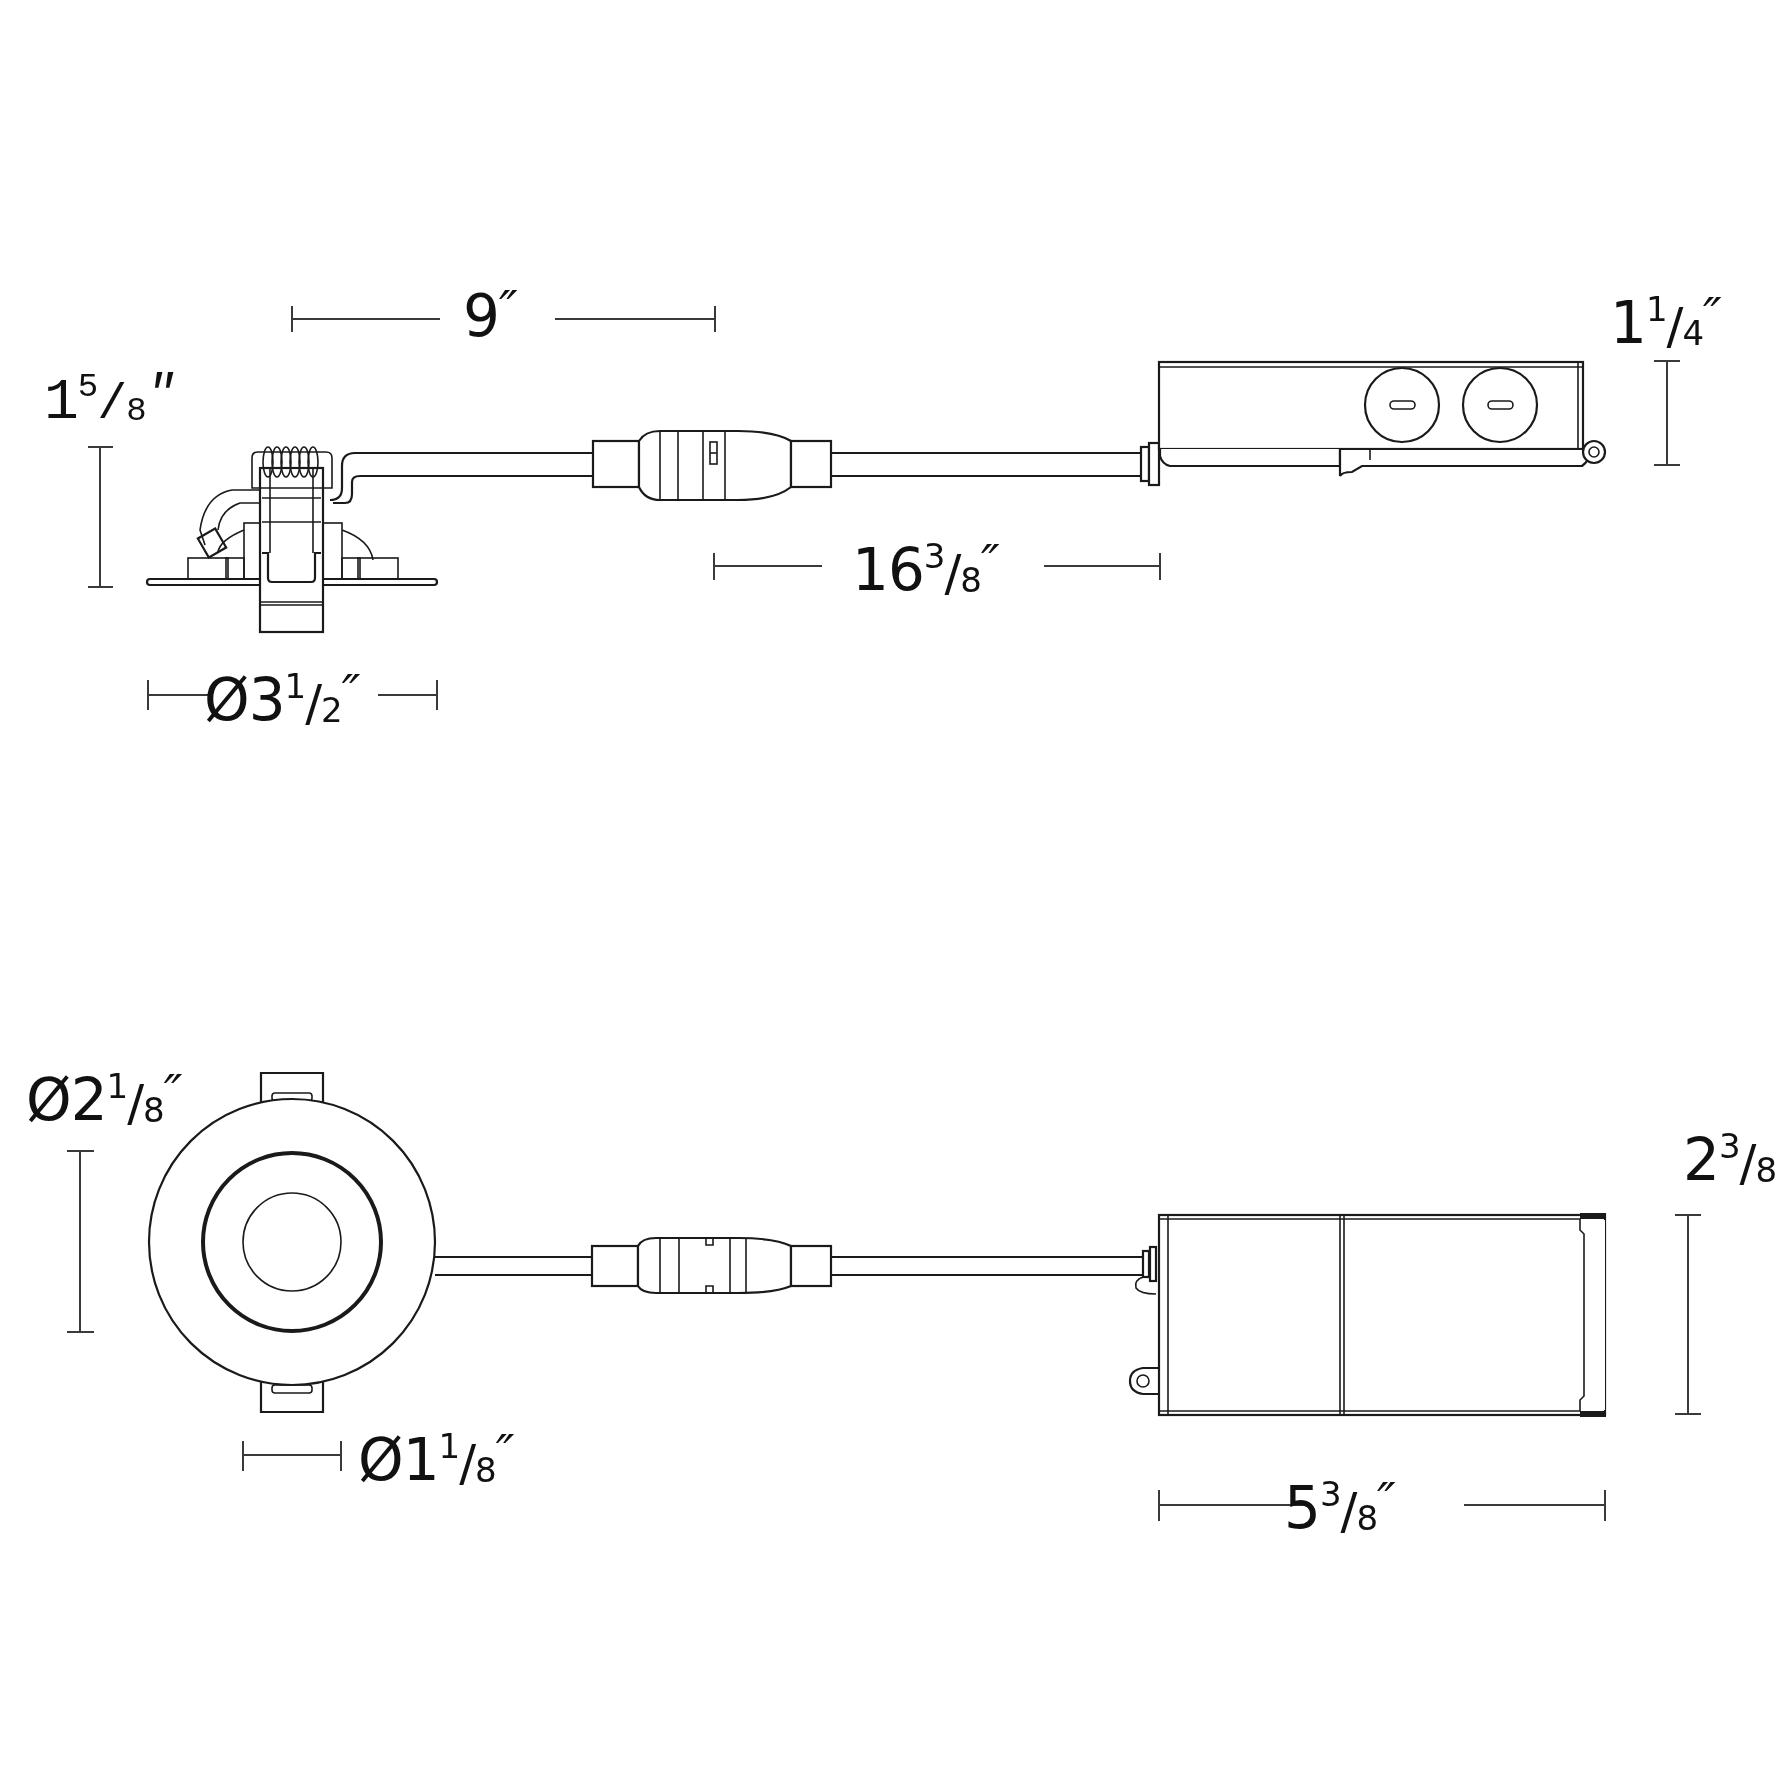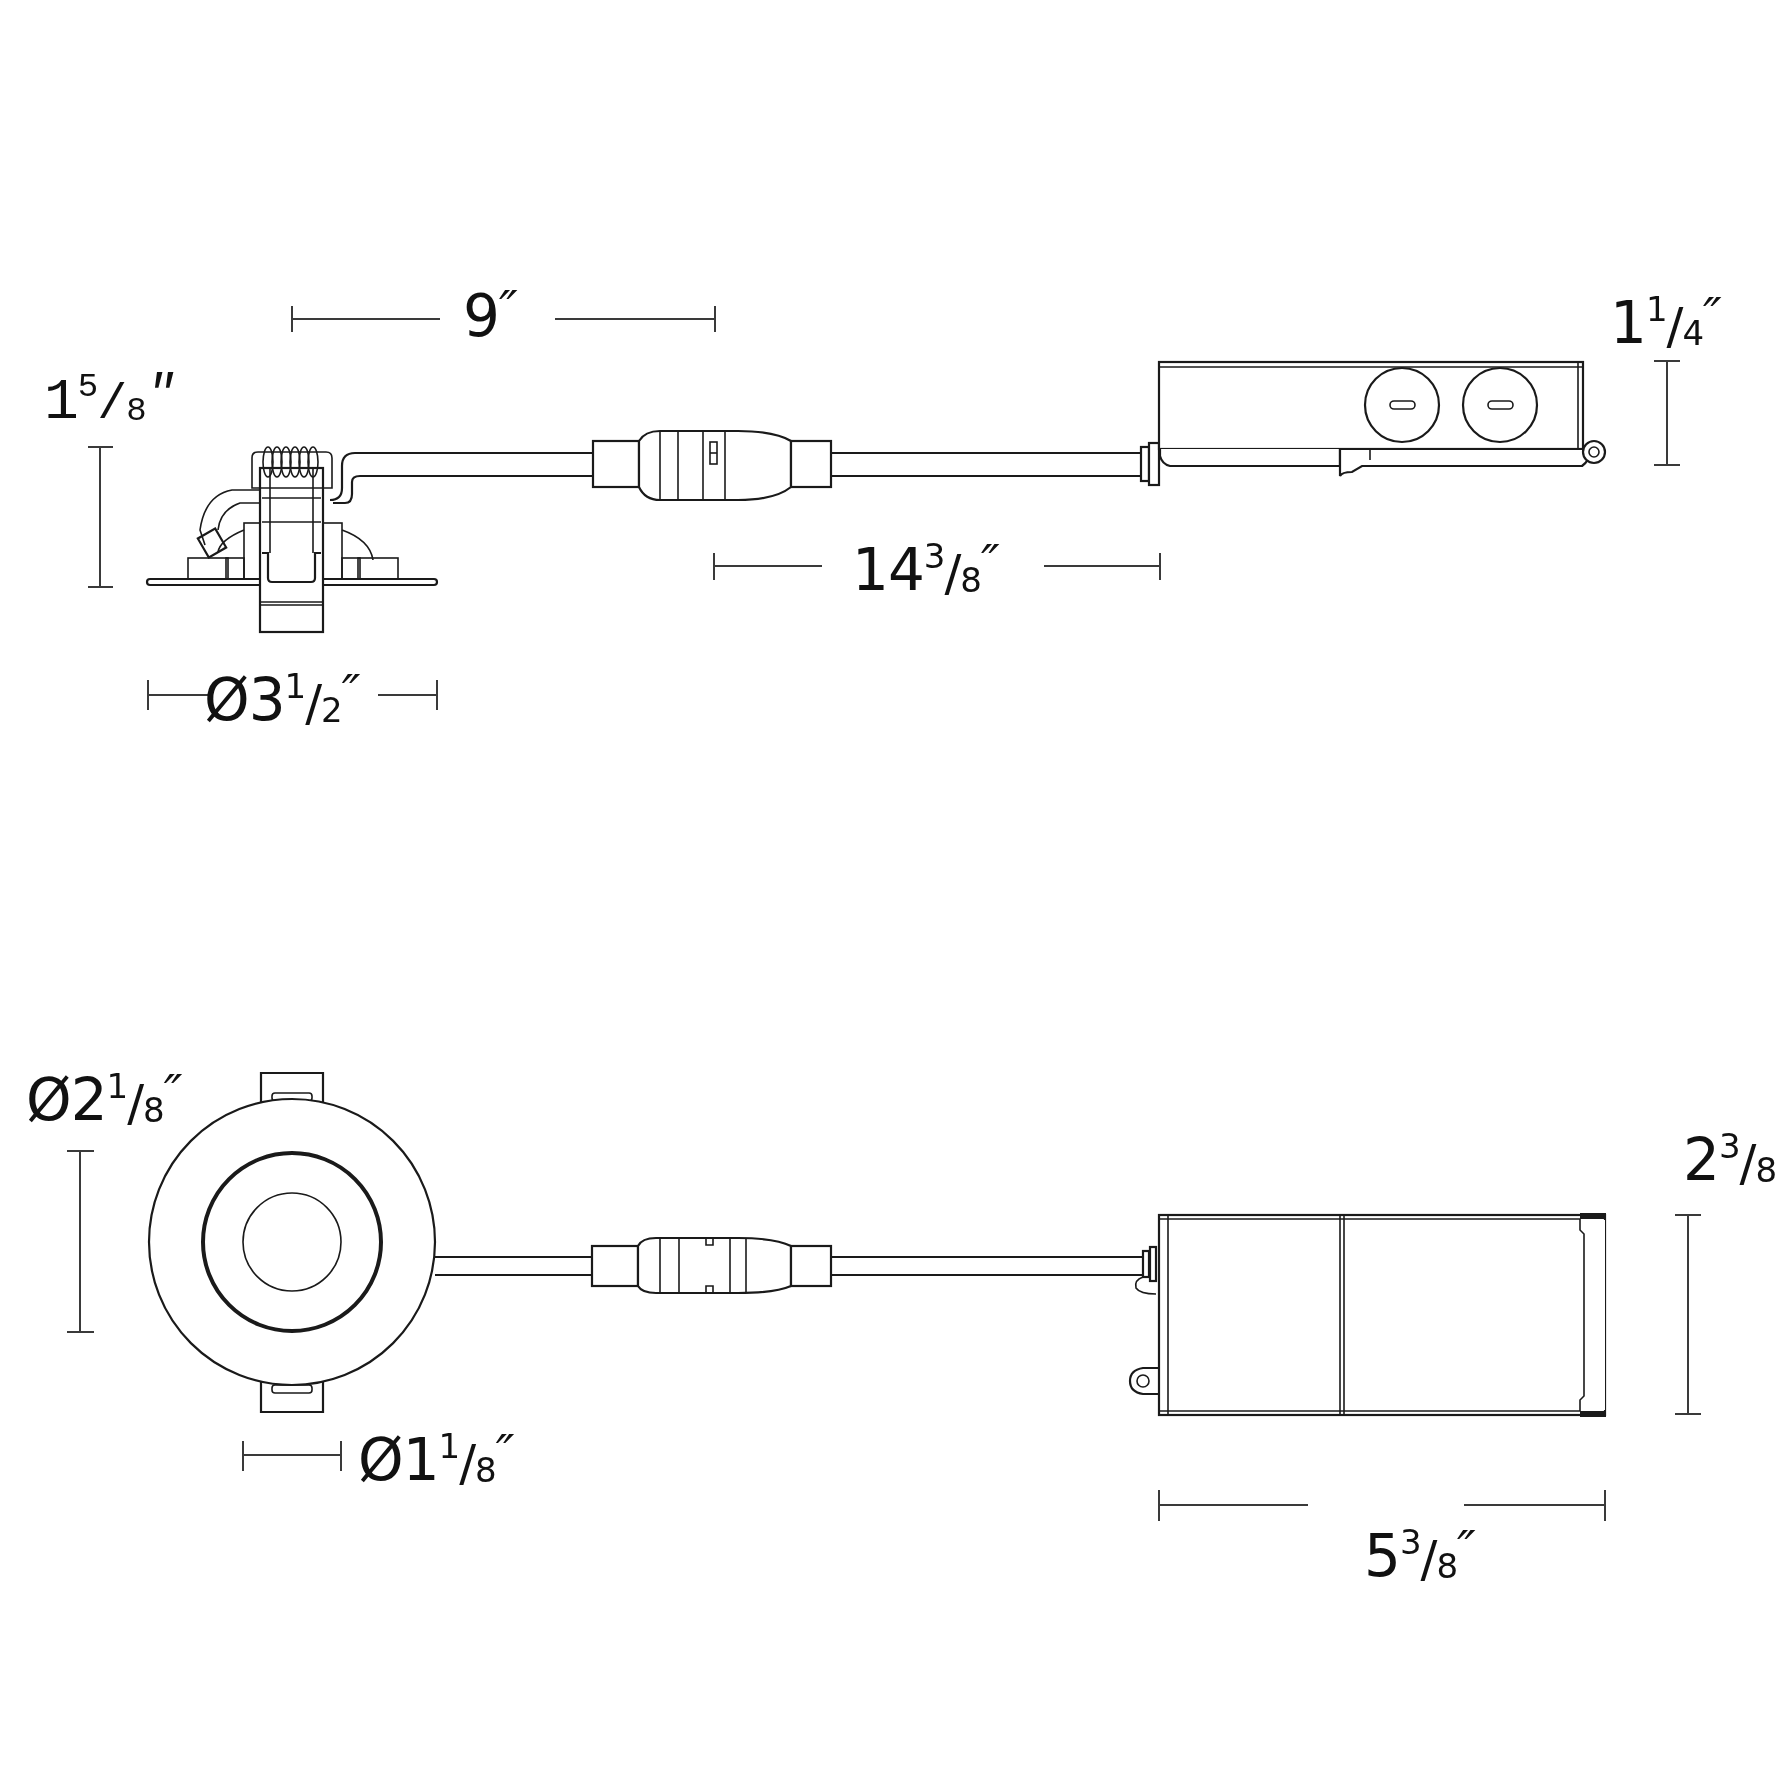--- a/index.html
+++ b/index.html
@@ -239,34 +239,34 @@
 
 <div class="label" style="left:44px; top:370px;font-family:Liberation Mono, monospace;">
   <span class="main">1</span><span class="frac"><sup>5</sup><span class="slash">/</span><sub>8</sub></span><span class="quote">″</span>
 </div>
 
 <div class="label" style="left:1610px; top:291px;">
   <span class="main">1</span><span class="frac"><sup>1</sup><span class="slash">/</span><sub>4</sub></span><span class="quote">″</span>
 </div>
 
 <div class="label" style="left:852px; top:538px;">
-  <span class="main">14</span><span class="frac"><sup>3</sup><span class="slash">/</span><sub>8</sub></span><span class="quote">″</span>
+  <span class="main">16</span><span class="frac"><sup>3</sup><span class="slash">/</span><sub>8</sub></span><span class="quote">″</span>
 </div>
 
 <div class="label" style="left:204px; top:668px;">
   <span class="main">Ø</span><span class="main">3</span><span class="frac"><sup>1</sup><span class="slash">/</span><sub>2</sub></span><span class="quote">″</span>
 </div>
 
 <div class="label" style="left:14px; top:1068px;margin-left:12px;">
   <span class="main">Ø</span><span class="main">2</span><span class="frac"><sup>1</sup><span class="slash">/</span><sub>8</sub></span><span class="quote">″</span>
 </div>
 
 <div class="label" style="left:358px; top:1428px;">
   <span class="main">Ø</span><span class="main">1</span><span class="frac"><sup>1</sup><span class="slash">/</span><sub>8</sub></span><span class="quote">″</span>
 </div>
 
 <div class="label" style="left:1638px; top:1128px;margin-left:45px;">
   <span class="main">2</span><span class="frac"><sup>3</sup><span class="slash">/</span><sub>8</sub></span><span class="quote">″</span>
 </div>
 
-<div class="label" style="left:1364px; top:1476px;margin-top:48px;">
+<div class="label" style="left:1284px; top:1476px;">
   <span class="main">5</span><span class="frac"><sup>3</sup><span class="slash">/</span><sub>8</sub></span><span class="quote">″</span>
 </div>
 
 </body></html>

